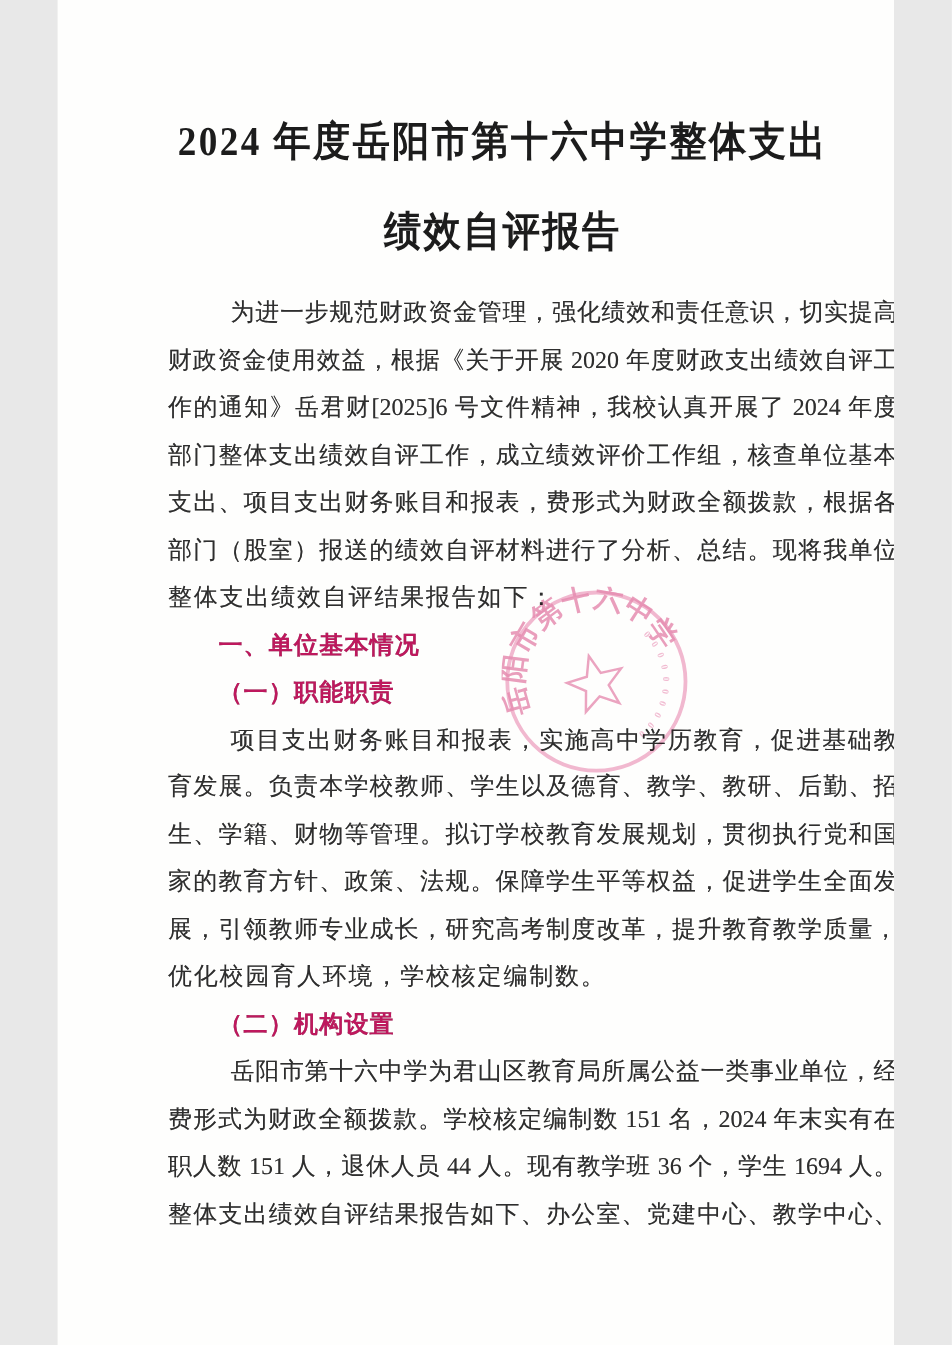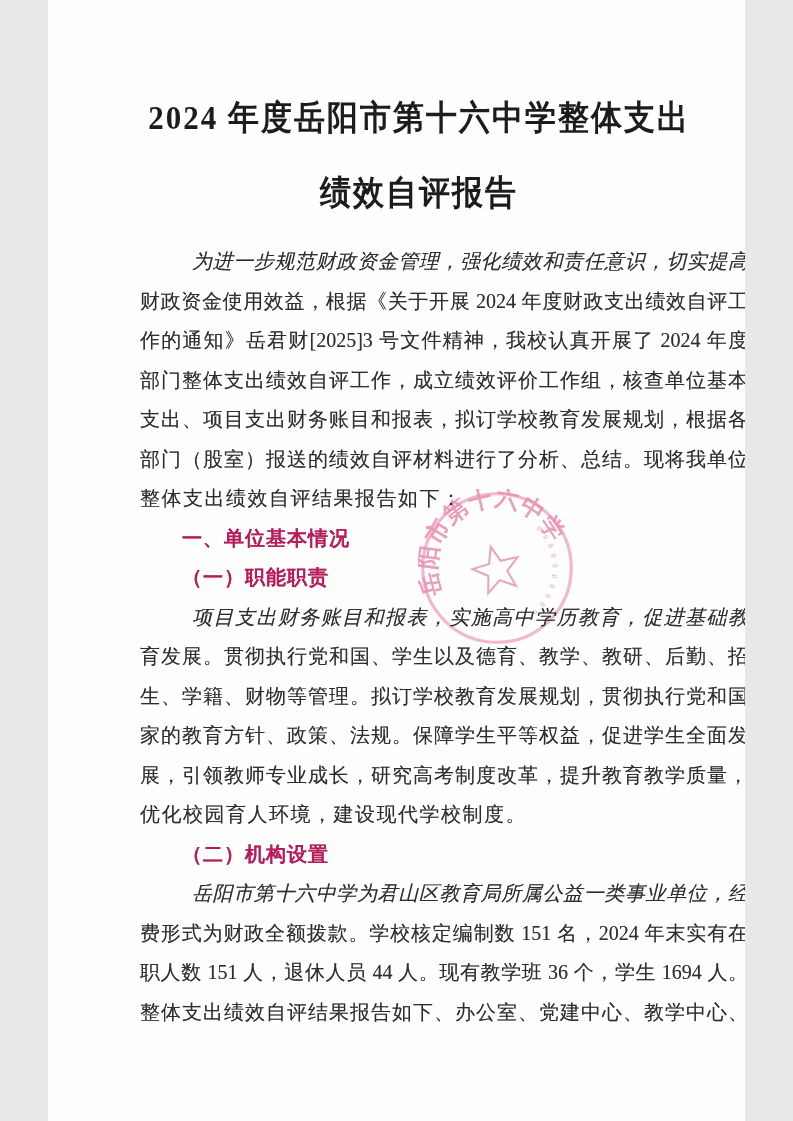--- a/index.html
+++ b/index.html
@@ -42,21 +42,21 @@
     height: 39.5px;
     line-height: 39.5px;
     font-size: 20px;
     text-align: justify;
     text-align-last: justify;
     text-justify: inter-character;
     white-space: normal;
     color: #2e2e2e;
     text-shadow: 0 0 0.4px rgba(40,40,40,0.45); 
   }
-  .line.indent { padding-left: 52px; box-sizing: border-box; font-style: italic; }
+  .line.indent { padding-left: 52px; box-sizing: border-box; }
   .line.last   { text-align: center; text-align-last: left; letter-spacing: 1.5px; }
   .line.heading {
     text-align: left;
     text-align-last: left;
     font-family: "Liberation Sans", "DejaVu Sans", sans-serif;
     font-weight: bold;
     padding-left: 42px;
     box-sizing: border-box;
     letter-spacing: 1px;
     color: #be185d;
@@ -82,34 +82,34 @@
 
 <div class="page">
 
   <div class="title-block">
     <div class="title-line">2024 年度岳阳市第十六中学整体支出</div>
     <div class="title-line">绩效自评报告</div>
   </div>
 
   <div class="content">
       <div class="line indent">为进一步规范财政资金管理，强化绩效和责任意识，切实提高</div>
-      <div class="line">财政资金使用效益，根据《关于开展 2024 年度财政支出绩效自评工</div>
-      <div class="line">作的通知》岳君财[2025]3 号文件精神，我校认真开展了 2024 年度</div>
+      <div class="line">财政资金使用效益，根据《关于开展 2020 年度财政支出绩效自评工</div>
+      <div class="line">作的通知》岳君财[2025]6 号文件精神，我校认真开展了 2024 年度</div>
       <div class="line">部门整体支出绩效自评工作，成立绩效评价工作组，核查单位基本</div>
-      <div class="line">支出、项目支出财务账目和报表，拟订学校教育发展规划，根据各</div>
+      <div class="line">支出、项目支出财务账目和报表，费形式为财政全额拨款，根据各</div>
       <div class="line">部门（股室）报送的绩效自评材料进行了分析、总结。现将我单位</div>
       <div class="line last">整体支出绩效自评结果报告如下：</div>
       <div class="line heading h1">一、单位基本情况</div>
       <div class="line heading h2">（一）职能职责</div>
       <div class="line indent">项目支出财务账目和报表，实施高中学历教育，促进基础教</div>
-      <div class="line">育发展。贯彻执行党和国、学生以及德育、教学、教研、后勤、招</div>
+      <div class="line">育发展。负责本学校教师、学生以及德育、教学、教研、后勤、招</div>
       <div class="line">生、学籍、财物等管理。拟订学校教育发展规划，贯彻执行党和国</div>
       <div class="line">家的教育方针、政策、法规。保障学生平等权益，促进学生全面发</div>
       <div class="line">展，引领教师专业成长，研究高考制度改革，提升教育教学质量，</div>
-      <div class="line last">优化校园育人环境，建设现代学校制度。</div>
+      <div class="line last">优化校园育人环境，学校核定编制数。</div>
       <div class="line heading h2">（二）机构设置</div>
       <div class="line indent">岳阳市第十六中学为君山区教育局所属公益一类事业单位，经</div>
       <div class="line">费形式为财政全额拨款。学校核定编制数 151 名，2024 年末实有在</div>
       <div class="line">职人数 151 人，退休人员 44 人。现有教学班 36 个，学生 1694 人。</div>
       <div class="line">整体支出绩效自评结果报告如下、办公室、党建中心、教学中心、</div>
     </div>
 
   <svg class="seal" viewBox="0 0 200 200" width="158" height="158" aria-hidden="true">
     <defs>
       <path id="arcTop" d="M 31,132 A 76,76 0 1 1 171,74" fill="none"></path>

